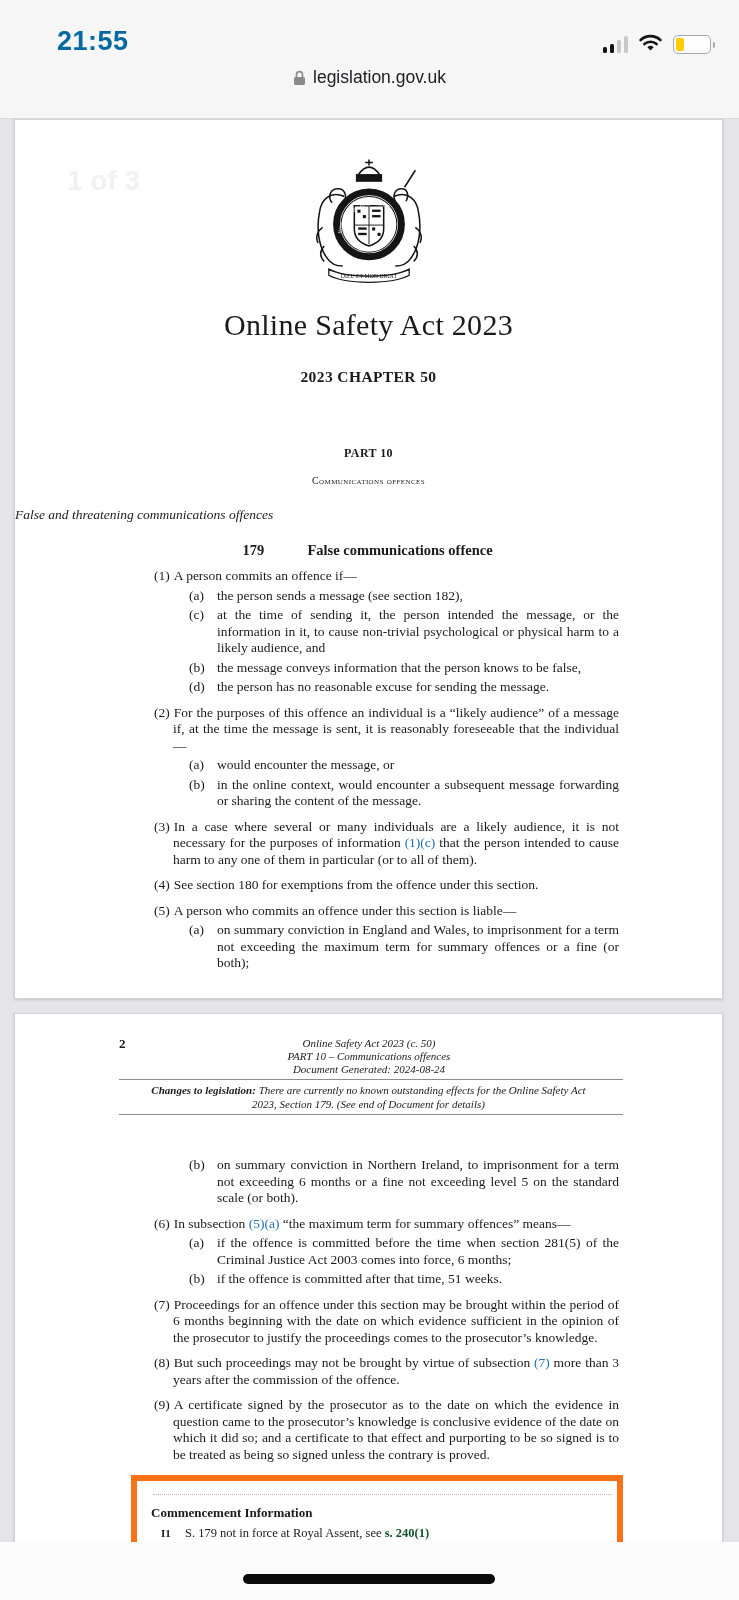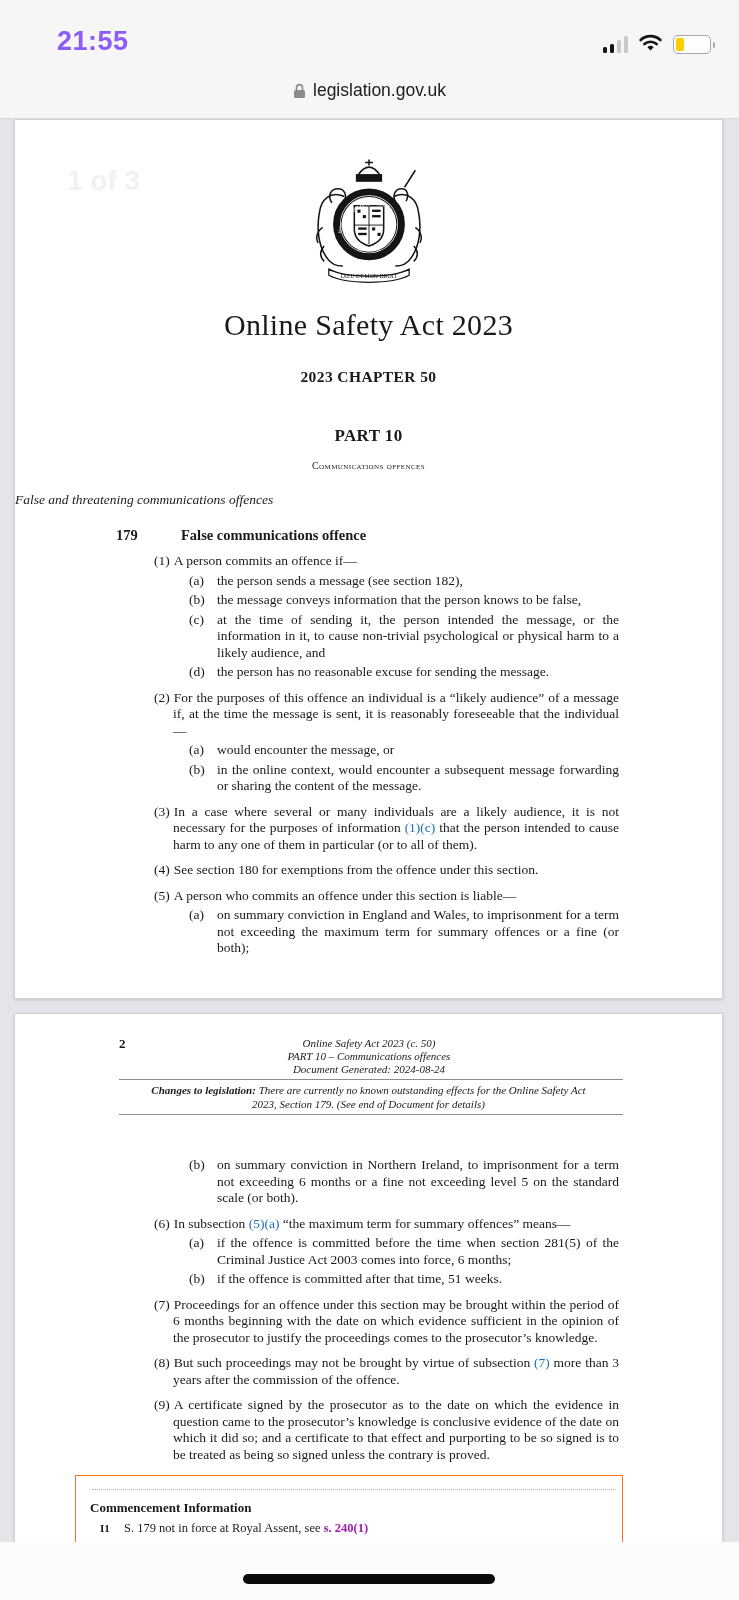--- a/index.html
+++ b/index.html
@@ -3,70 +3,70 @@
 <meta charset="utf-8">
 <style>
   html,body{margin:0;padding:0;}
   body{width:739px;height:1600px;position:relative;overflow:hidden;background:#fff;
        font-family:"Liberation Serif",serif;color:#1a1a1a;}
   
   .statusbar-wrap{position:absolute;top:0;left:0;width:739px;height:118px;
       background:#f6f6f7;border-bottom:1px solid #d9d9dc;z-index:40;
       font-family:"Liberation Sans",sans-serif;}
   .time{position:absolute;left:57px;top:26px;font-size:27px;font-weight:bold;
-      letter-spacing:.5px;color:#8b5cf6;}
+      letter-spacing:.5px;color:#0369a1;}
   .sysicons{position:absolute;right:28px;top:33px;display:flex;align-items:center;gap:10px;}
   .cellbars{display:flex;align-items:flex-end;gap:2.5px;height:17px;}
   .cellbars i{display:block;width:4.5px;border-radius:1.5px;background:#c8c8cc;}
   .cellbars i.on{background:#141414;}
   .b1{height:6px}.b2{height:9px}.b3{height:13px}.b4{height:17px}
   .battery{position:relative;width:38px;height:19px;}
   .battery .shell{position:absolute;inset:0;border:1.5px solid #a8a8ad;border-radius:5px;background:#fdfdfd;}
   .battery .level{position:absolute;left:3px;top:3px;width:8px;height:13px;border-radius:2px;}
   .battery .nub{position:absolute;right:-4px;top:6.5px;width:2.5px;height:6px;background:#a8a8ad;
       border-radius:0 2px 2px 0;}
-  .urlrow{position:absolute;left:0;top:80px;width:739px;text-align:center;}
+  .urlrow{position:absolute;left:0;top:67px;width:739px;text-align:center;}
   .urlbox{display:inline-flex;align-items:center;gap:7px;font-size:17.5px;color:#202022;}
   
   .viewer{position:absolute;top:119px;left:0;width:739px;height:1481px;background:#e4e4e9;overflow:hidden;}
   .page{position:absolute;left:14px;width:709px;background:#fff;border:1px solid #d2d2d7;
       box-shadow:0 1px 3px rgba(0,0,0,.14);box-sizing:border-box;}
   .page1{top:0;height:880px;}
   .page2{top:894px;height:706px;}
   .pageoverlay{position:absolute;left:52px;top:45px;font-family:"Liberation Sans",sans-serif;
       font-weight:bold;font-size:28px;color:#f1f1f4;}
   
   .arms{display:block;margin:33px auto 0 auto;}
   .acttitle{text-align:center;font-size:30px;margin-top:17px;letter-spacing:.3px;}
   .chapter{text-align:center;font-size:15.5px;font-weight:bold;margin-top:26px;letter-spacing:.4px;}
-  .part{text-align:center;font-size:17px;font-weight:bold;margin-top:40px;letter-spacing:.4px;}
+  .part{text-align:center;font-size:12px;font-weight:bold;margin-top:60px;letter-spacing:.4px;}
   .partsub{text-align:center;font-size:10px;margin-top:14px;font-variant:small-caps;letter-spacing:.4px;}
   .crosshead{font-style:italic;font-size:13.5px;margin-top:21px;}
-  .secline{margin:19px 103px 0 101px;display:flex;}
+  .secline{margin:19px 103px 0 101px;display:flex;justify-content:center;}
   .secnum{font-weight:bold;font-size:14.5px;width:65px;flex:none;}
   .sectitle{font-weight:bold;font-size:14.5px;}
   .bodycol{margin:0 103px 0 139px;font-size:13.5px;line-height:16.5px;}
   .p1body{margin-top:5px;}
   .prov{padding-left:19px;text-indent:-19px;margin:9px 0 0 0;text-align:justify;}
   .pnum{margin-right:4px;}
   .sub{margin:3px 0 0 35px;padding-left:28px;text-indent:-28px;text-align:justify;}
   .sublabel{display:inline-block;width:28px;text-indent:0;}
   a.xref{color:#1d70b8;text-decoration:none;}
   a.xref.bold{font-weight:bold;}
   
   .p2head{margin:23px 103px 0 104px;position:relative;font-size:11px;line-height:13px;}
   .p2pagenum{position:absolute;left:0;top:0;font-weight:bold;font-size:13px;}
   .p2meta{text-align:center;font-style:italic;}
   .rule{border:none;border-top:1px solid #8d8d90;margin:3px 99px 0 104px;height:0;}
   .changes{margin:4px auto 0 auto;width:440px;text-align:center;font-style:italic;
       font-size:11px;line-height:13.5px;}
   .changes b{font-style:italic;}
   .p2bodycol{margin-top:42px;}
   
-  .combox{margin:12px 99px 0 60px;border:1px solid #f97316;padding:9px 4px 13px 14px;}
+  .combox{margin:12px 99px 0 116px;border:6px solid #f97316;padding:9px 4px 13px 14px;}
   .comdotted{border-top:1px dotted #c9a8a8;margin:4px 2px 10px 2px;}
   .comhead{font-weight:bold;font-size:13px;}
   .comrow{display:flex;font-size:12.5px;line-height:17px;margin-top:4px;}
   .comref{width:34px;flex:none;font-weight:bold;font-size:11px;padding-left:10px;box-sizing:border-box;}
   
   .bottomstrip{position:absolute;left:0;bottom:0;width:739px;height:58px;background:#fcfcfd;z-index:50;}
   .homebar{position:absolute;left:243px;bottom:16px;width:252px;height:10px;border-radius:5px;
       background:#0b0b0b;z-index:60;}
 </style>
 </head>
@@ -162,22 +162,22 @@
     <div class="crosshead">False and threatening communications offences</div>
 
     <div class="secline">
       <span class="secnum">179</span>
       <span class="sectitle">False communications offence</span>
     </div>
 
     <div class="bodycol p1body">
       <p class="prov"><span class="pnum">(1)</span><span>A person commits an offence if—</span></p>
       <p class="sub"><span class="sublabel">(a)</span><span>the person sends a message (see section 182),</span></p>
+      <p class="sub"><span class="sublabel">(c)</span><span>at the time of sending it, the person intended the message, or the information in it, to cause non-trivial psychological or physical harm to a likely audience, and</span></p>
       <p class="sub"><span class="sublabel">(b)</span><span>the message conveys information that the person knows to be false,</span></p>
-      <p class="sub"><span class="sublabel">(c)</span><span>at the time of sending it, the person intended the message, or the information in it, to cause non-trivial psychological or physical harm to a likely audience, and</span></p>
       <p class="sub"><span class="sublabel">(d)</span><span>the person has no reasonable excuse for sending the message.</span></p>
 
       <p class="prov"><span class="pnum">(2)</span><span>For the purposes of this offence an individual is a “likely audience” of a message if, at the time the message is sent, it is reasonably foreseeable that the individual—</span></p>
       <p class="sub"><span class="sublabel">(a)</span><span>would encounter the message, or</span></p>
       <p class="sub"><span class="sublabel">(b)</span><span>in the online context, would encounter a subsequent message forwarding or sharing the content of the message.</span></p>
 
       <p class="prov"><span class="pnum">(3)</span><span>In a case where several or many individuals are a likely audience, it is not necessary for the purposes of information </span><a class="xref" href="#" style="color: rgb(29, 112, 184);">(1)(c)</a><span> that the person intended to cause harm to any one of them in particular (or to all of them).</span></p>
 
       <p class="prov"><span class="pnum">(4)</span><span>See section 180 for exemptions from the offence under this section.</span></p>
 
@@ -211,21 +211,21 @@
       <p class="prov"><span class="pnum">(8)</span><span>But such proceedings may not be brought by virtue of subsection </span><a class="xref" href="#" style="color: rgb(29, 112, 184);">(7)</a><span> more than 3 years after the commission of the offence.</span></p>
 
       <p class="prov"><span class="pnum">(9)</span><span>A certificate signed by the prosecutor as to the date on which the evidence in question came to the prosecutor’s knowledge is conclusive evidence of the date on which it did so; and a certificate to that effect and purporting to be so signed is to be treated as being so signed unless the contrary is proved.</span></p>
     </div>
 
     <div class="combox">
       <div class="comdotted"></div>
       <div class="comhead">Commencement Information</div>
       <div class="comrow">
         <span class="comref">I1</span>
-        <span><span>S. 179 not in force at Royal Assent, see </span><a class="xref bold" href="#" style="color: #a21caf;">s. 240(1)</a></span>
+        <span><span>S. 179 not in force at Royal Assent, see </span><a class="xref bold" href="#" style="color: #14532d;">s. 240(1)</a></span>
       </div>
       <div class="comrow">
         <span class="comref">I2</span>
         <span><a class="xref" href="#" style="color: rgb(29, 112, 184);">S. 179</a><span> in force at 31.1.2024 by </span><a class="xref" href="#" style="color: rgb(29, 112, 184);">S.I. 2024/31</a><span>, </span><a class="xref bold" href="#" style="color: rgb(29, 112, 184);">reg. 2</a></span>
       </div>
     </div>
   </div>
 </div>
 
 <div class="bottomstrip"></div>

